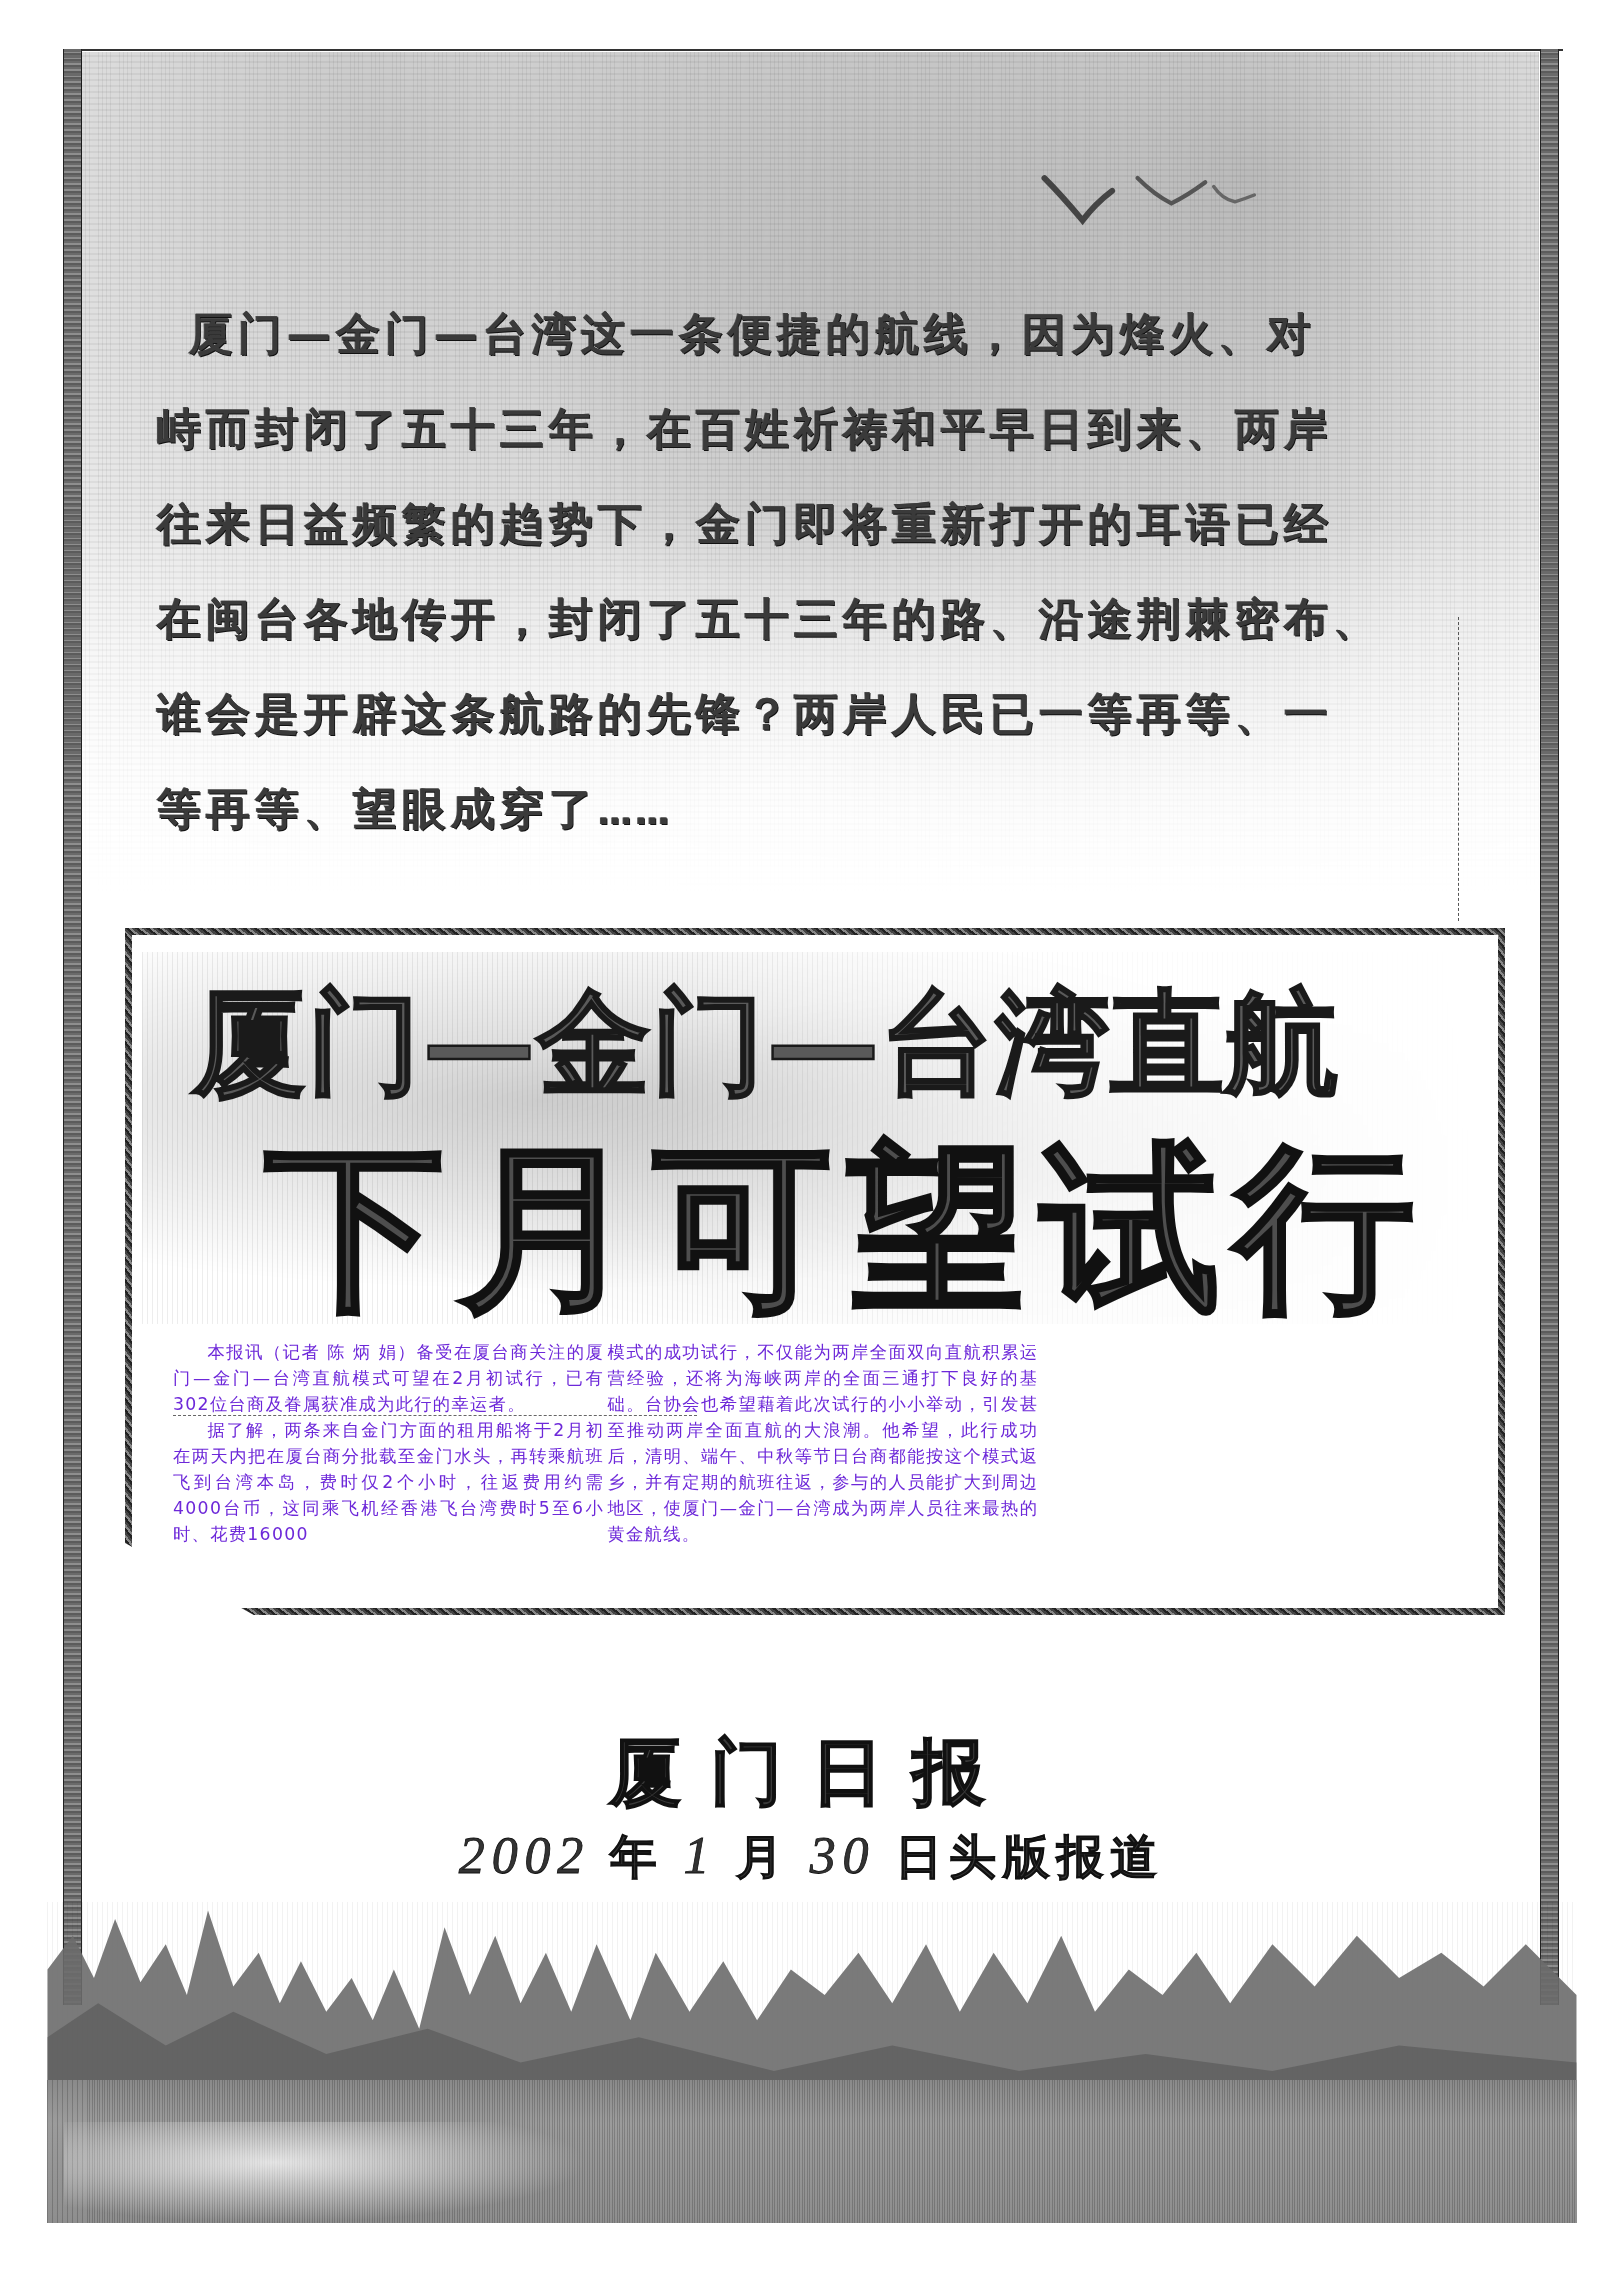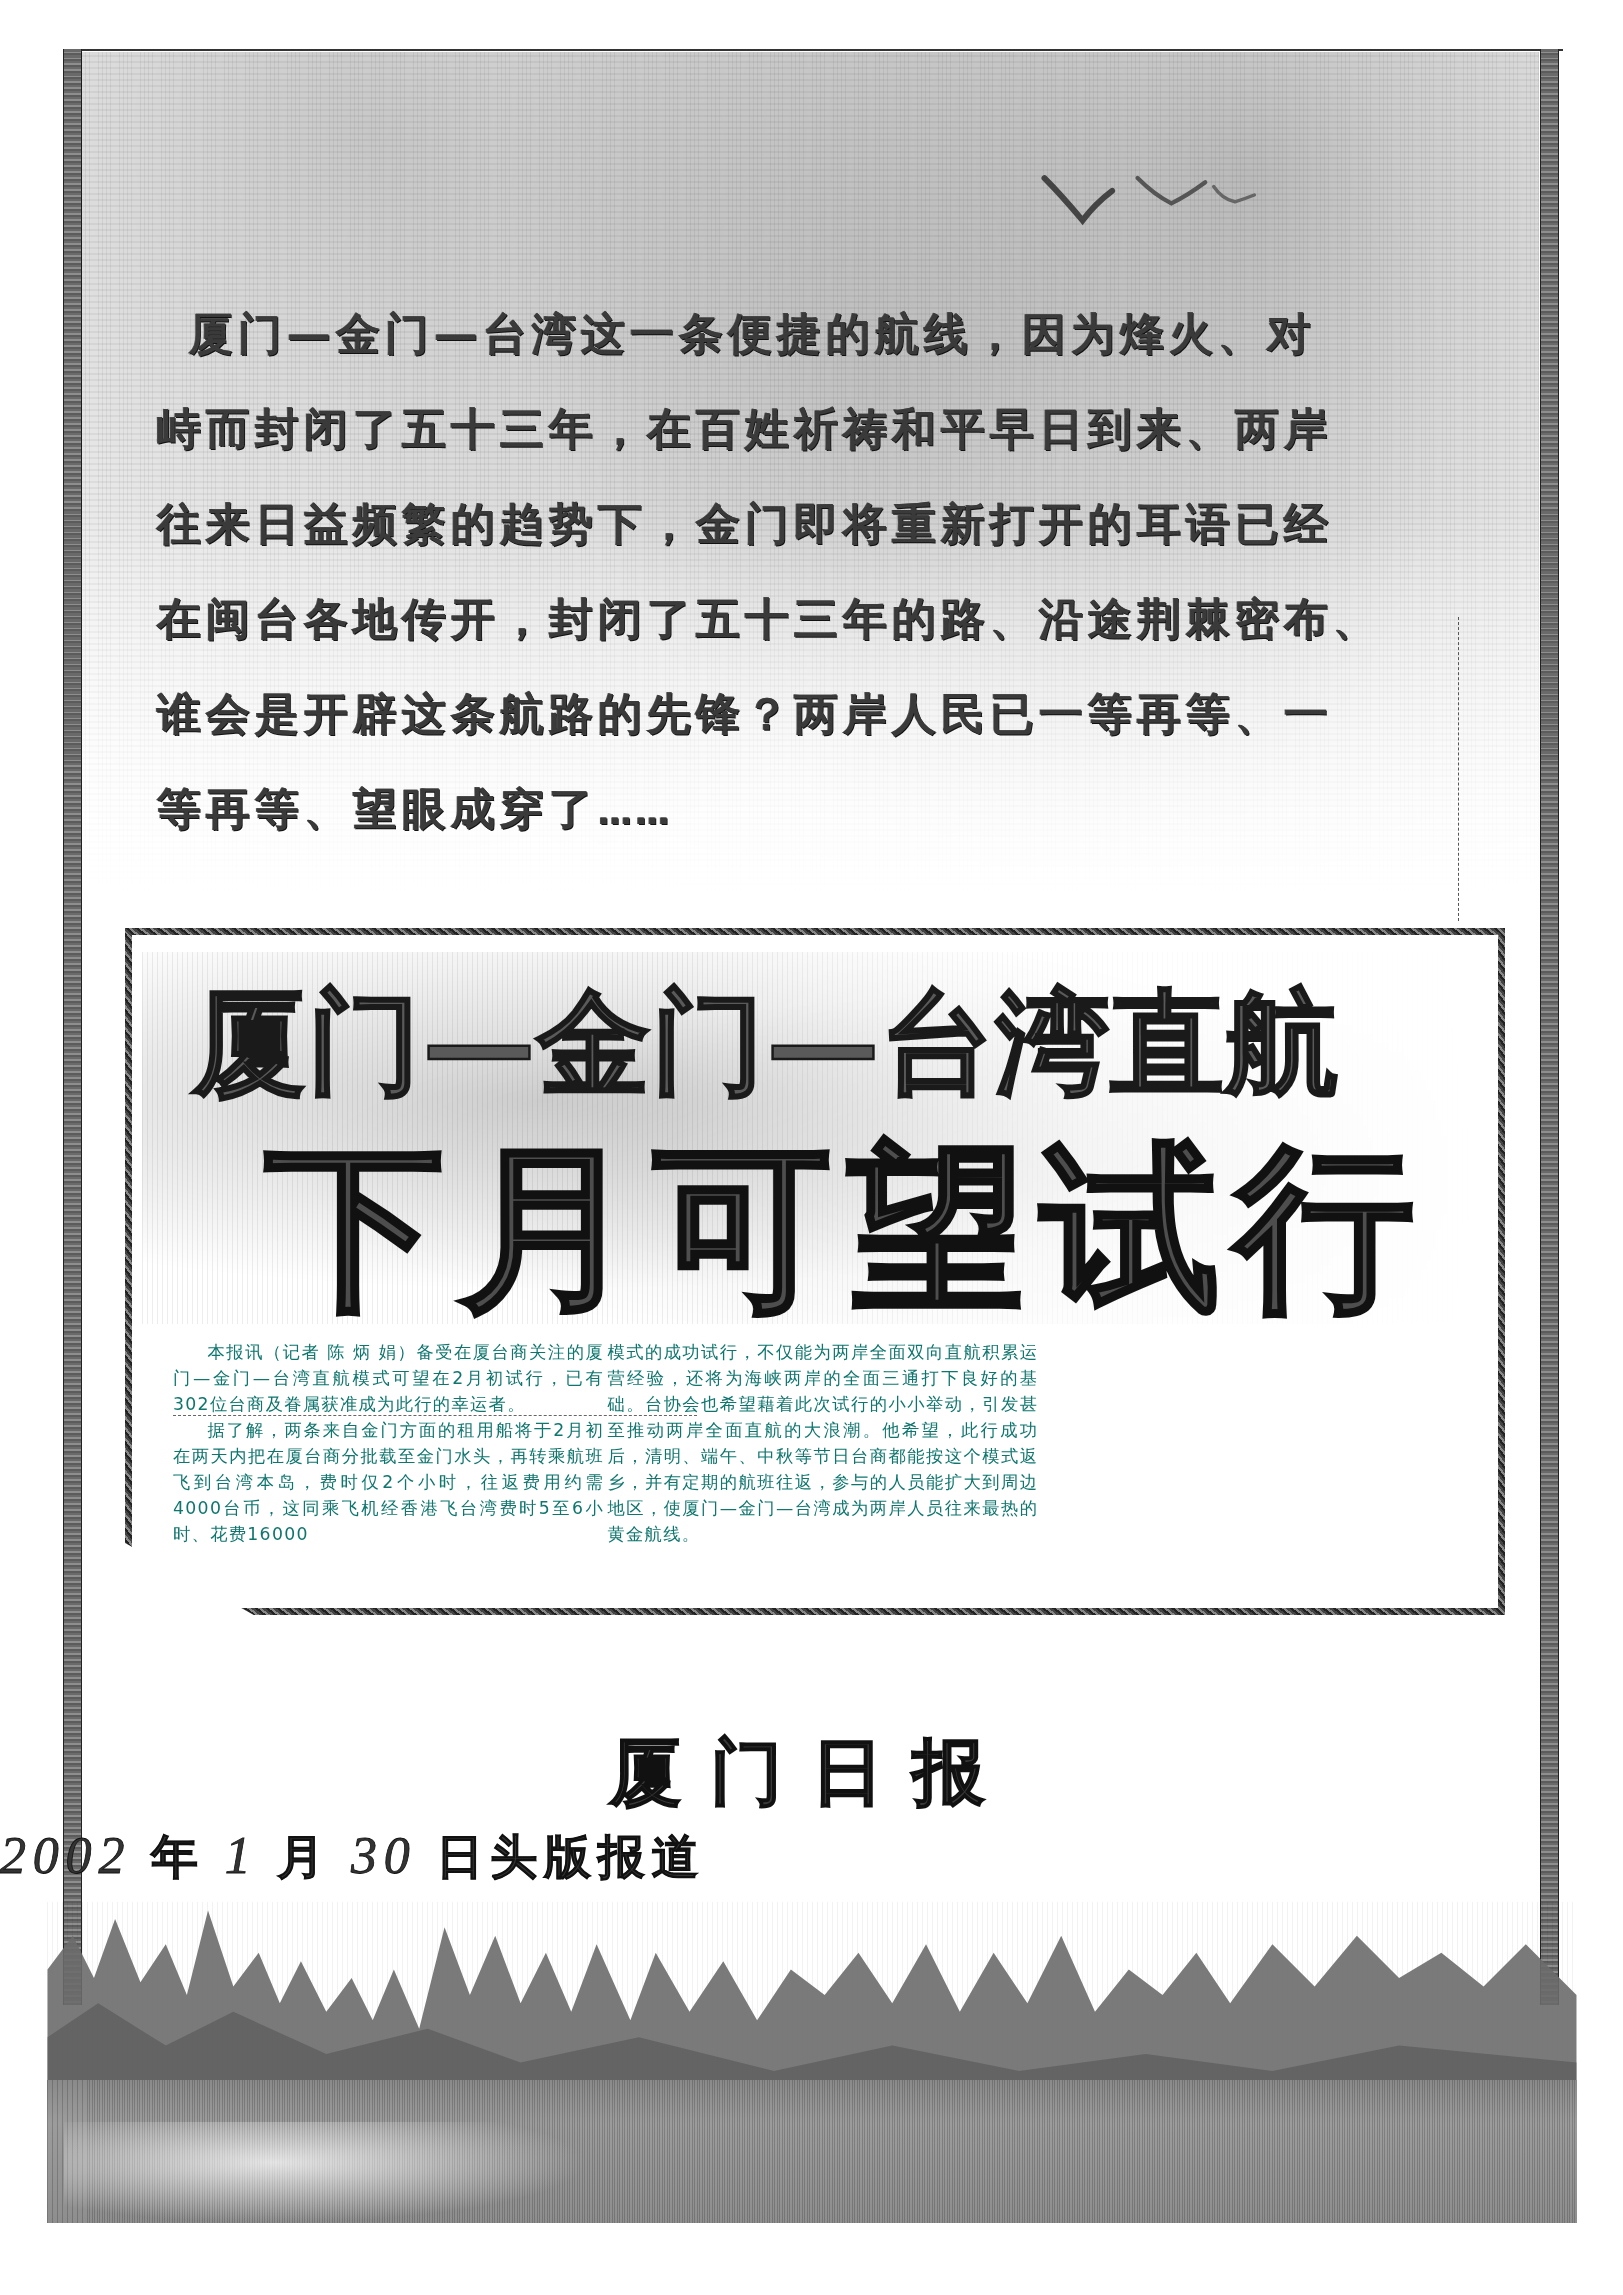--- a/index.html
+++ b/index.html
@@ -55,31 +55,31 @@
 
     .headline-1 { position: absolute; left: 61px; top: 44px; width: 1268px;
       font-family: "DejaVu Serif", serif; font-weight: bold; font-size: 113px; line-height: 127px;
       letter-spacing: 1.7px; color: #5a5a5a; -webkit-text-stroke: 2.5px #1a1a1a; white-space: nowrap; }
     .headline-2 { position: absolute; left: 81px; top: 196px; width: 1268px;
       font-family: "DejaVu Sans", sans-serif; font-weight: bold; font-size: 179px; line-height: 194px;
       letter-spacing: 15px; color: #4e4e4e; -webkit-text-stroke: 3.4px #111; white-space: nowrap; text-align: center; }
 
     .article { position: absolute; left: 41px; top: 404px; width: 1299px; display: flex; gap: 3.4px; }
     .col { width: 431px; font-family: "DejaVu Sans", sans-serif; font-size: 17.3px; line-height: 26px;
-      color: #0f766e; letter-spacing: 1.3px; text-align: justify; }
+      color: #6d28d9; letter-spacing: 1.3px; text-align: justify; }
     .col p { margin: 0; }
     .col p.ind { text-indent: 2em; }
 
     .dashed-under { position: absolute; left: 41px; top: 480px; width: 524px; border-top: 1.7px dashed #666; }
 
     
     .masthead { position: absolute; left: 0; width: 1623px; top: 1725px; text-align: center;
       font-family: "DejaVu Serif", serif; font-weight: bold; font-size: 72px; letter-spacing: 29px;
       color: #3a3a3a; -webkit-text-stroke: 1.7px #111; }
-    .dateline { position: absolute; left: 0; width: 1623px; top: 1826px; 
+    .dateline { position: absolute; left: 0; width: 1623px; top: 1826px; text-align: center;
       font-family: "Liberation Serif", serif; font-style: italic; font-size: 52px; letter-spacing: 6.8px;
       color: #333; -webkit-text-stroke: 0.8px #111; }
     .dateline .cjk { font-family: "DejaVu Sans", sans-serif; font-style: normal; font-weight: bold; font-size: 47px; }
 
     
     .photo { position: absolute; left: 47px; top: 1902px; width: 1530px; height: 321px; overflow: hidden; }
     .photo .sky2 { position: absolute; inset: 0;
       background: repeating-linear-gradient(90deg, rgba(0,0,0,0.05) 0 0.8px, rgba(0,0,0,0) 0.8px 5px); }
     .photo .ground { position: absolute; left: 0; right: 0; top: 178px; bottom: 0;
       background:

